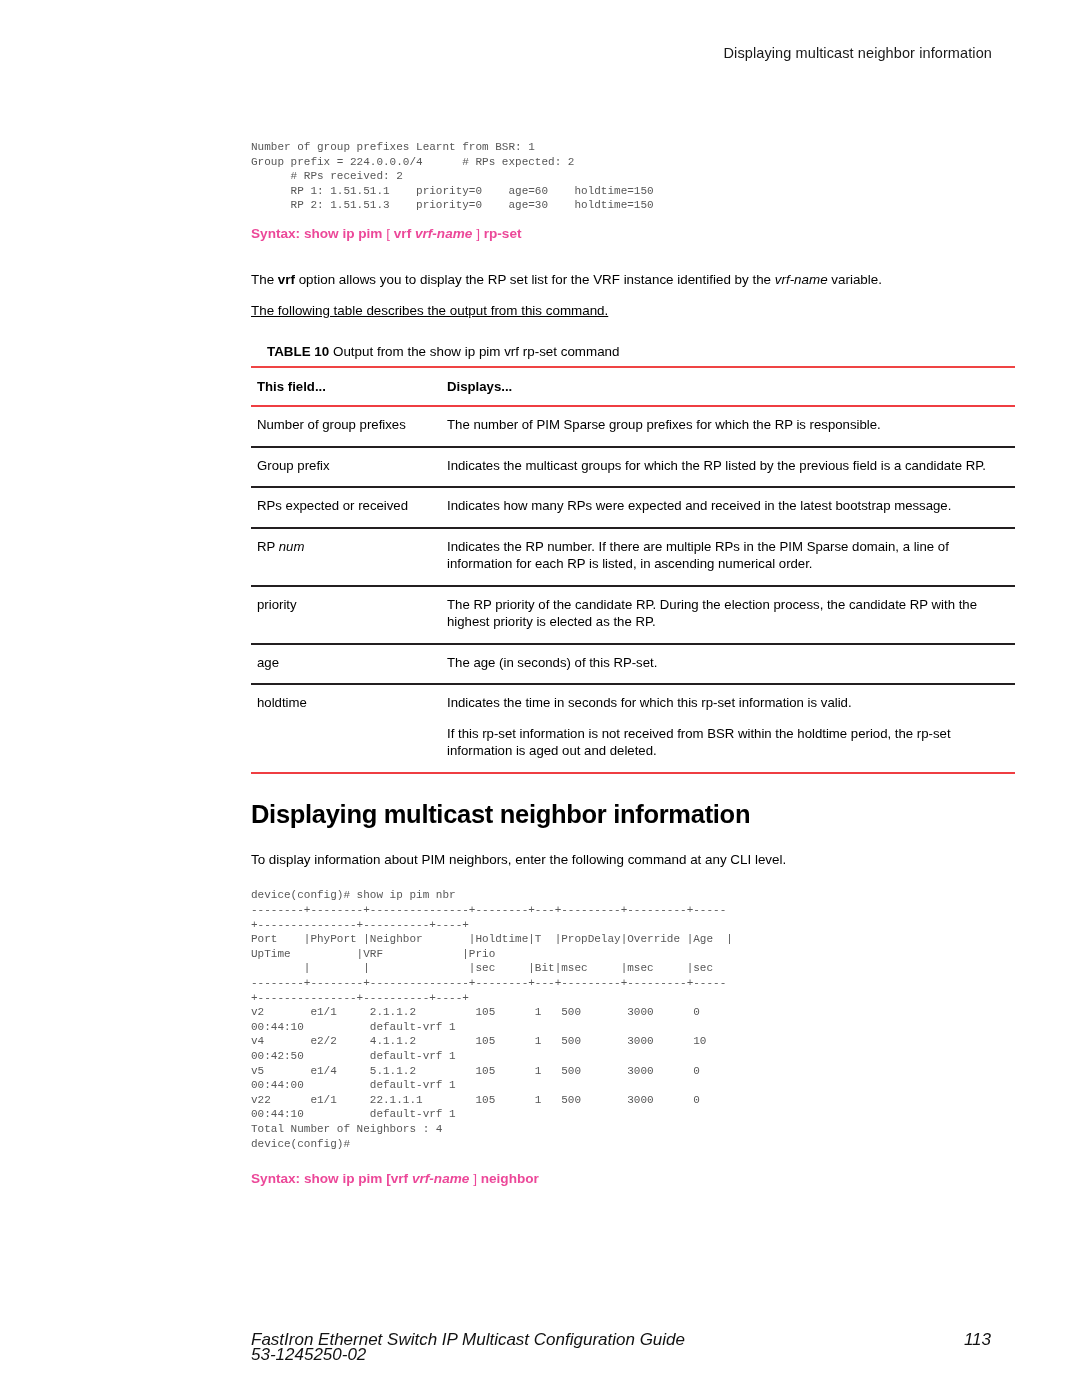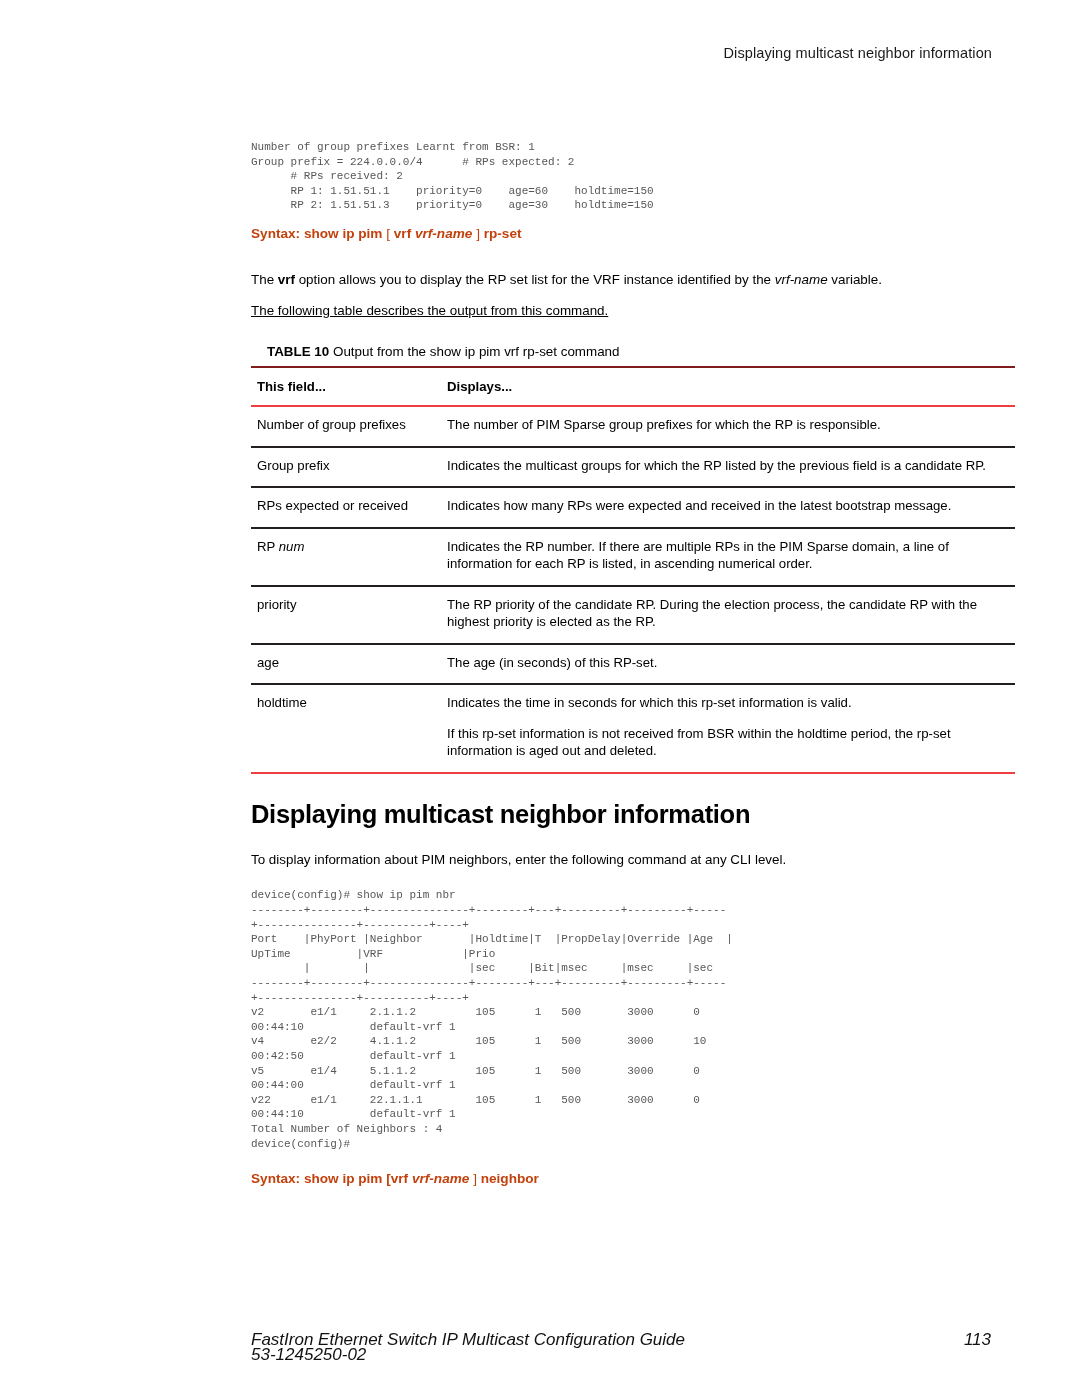--- a/index.html
+++ b/index.html
@@ -56,21 +56,21 @@
   p.body {
     font-size: 13.4px;
     line-height: 17.5px;
     margin: 0 0 14px 0;
     color: #000;
   }
   .syntax {
     font-size: 13.6px;
     font-weight: bold;
     margin: 0;
-    color: #c2410c;
+    color: #ec4899;
   }
   .syntax .var {
     font-style: italic;
     font-weight: bold;
   }
   .syntax .plain {
     font-weight: normal;
   }
   .bold-inline { font-weight: bold; }
   .ital-inline { font-style: italic; }
@@ -98,21 +98,21 @@
   }
   table.doc-table th {
     font-weight: bold;
     font-size: 13.2px;
     padding-top: 10px;
     padding-bottom: 10px;
   }
   .col-field { width: 178px; }
   .col-displays { width: 562px; }
 
-  .row-top-red    { border-top: 2px solid #7f1d1d; }
+  .row-top-red    { border-top: 2px solid #ef4444; }
   .row-bot-red    { border-bottom: 2px solid #ef3e42; }
   .row-bot-black  { border-bottom: 2px solid #231f20; }
 
   td p, th p { margin: 0 0 0 0; }
   td p + p { margin-top: 13px; }
 
   
   h1.section {
     font-size: 25.5px;
     font-weight: bold;

